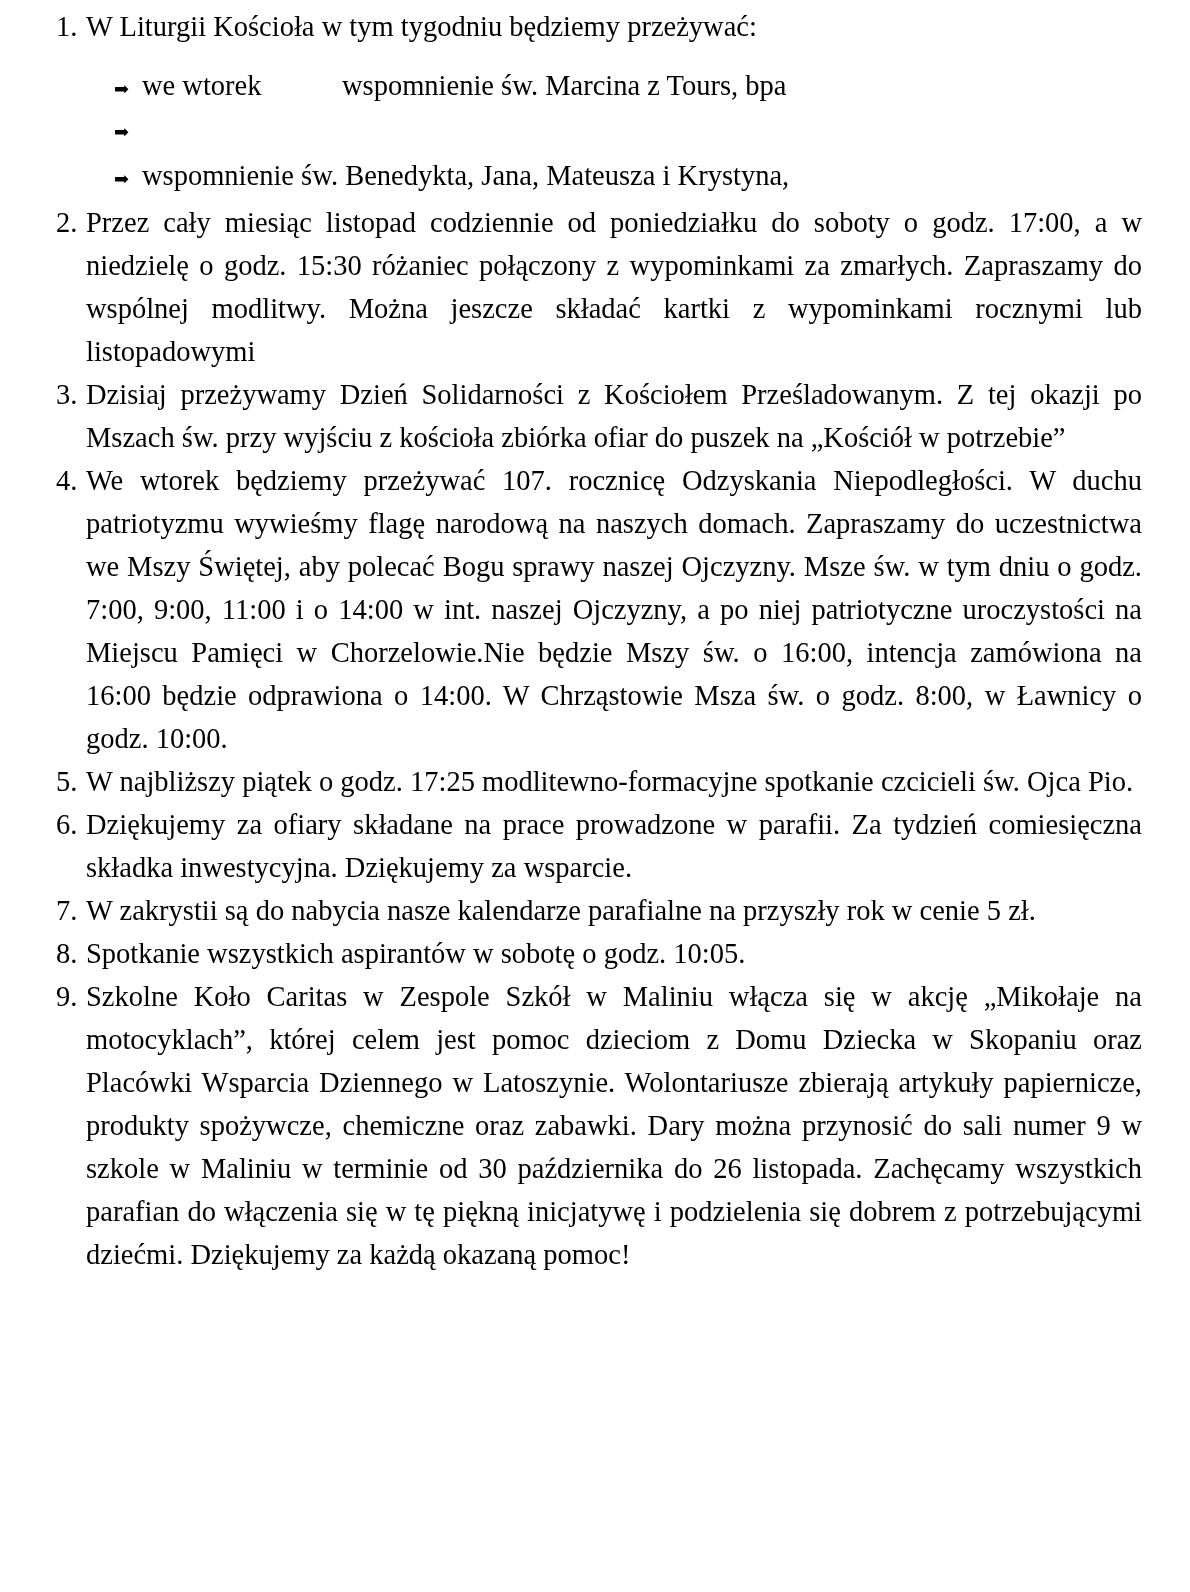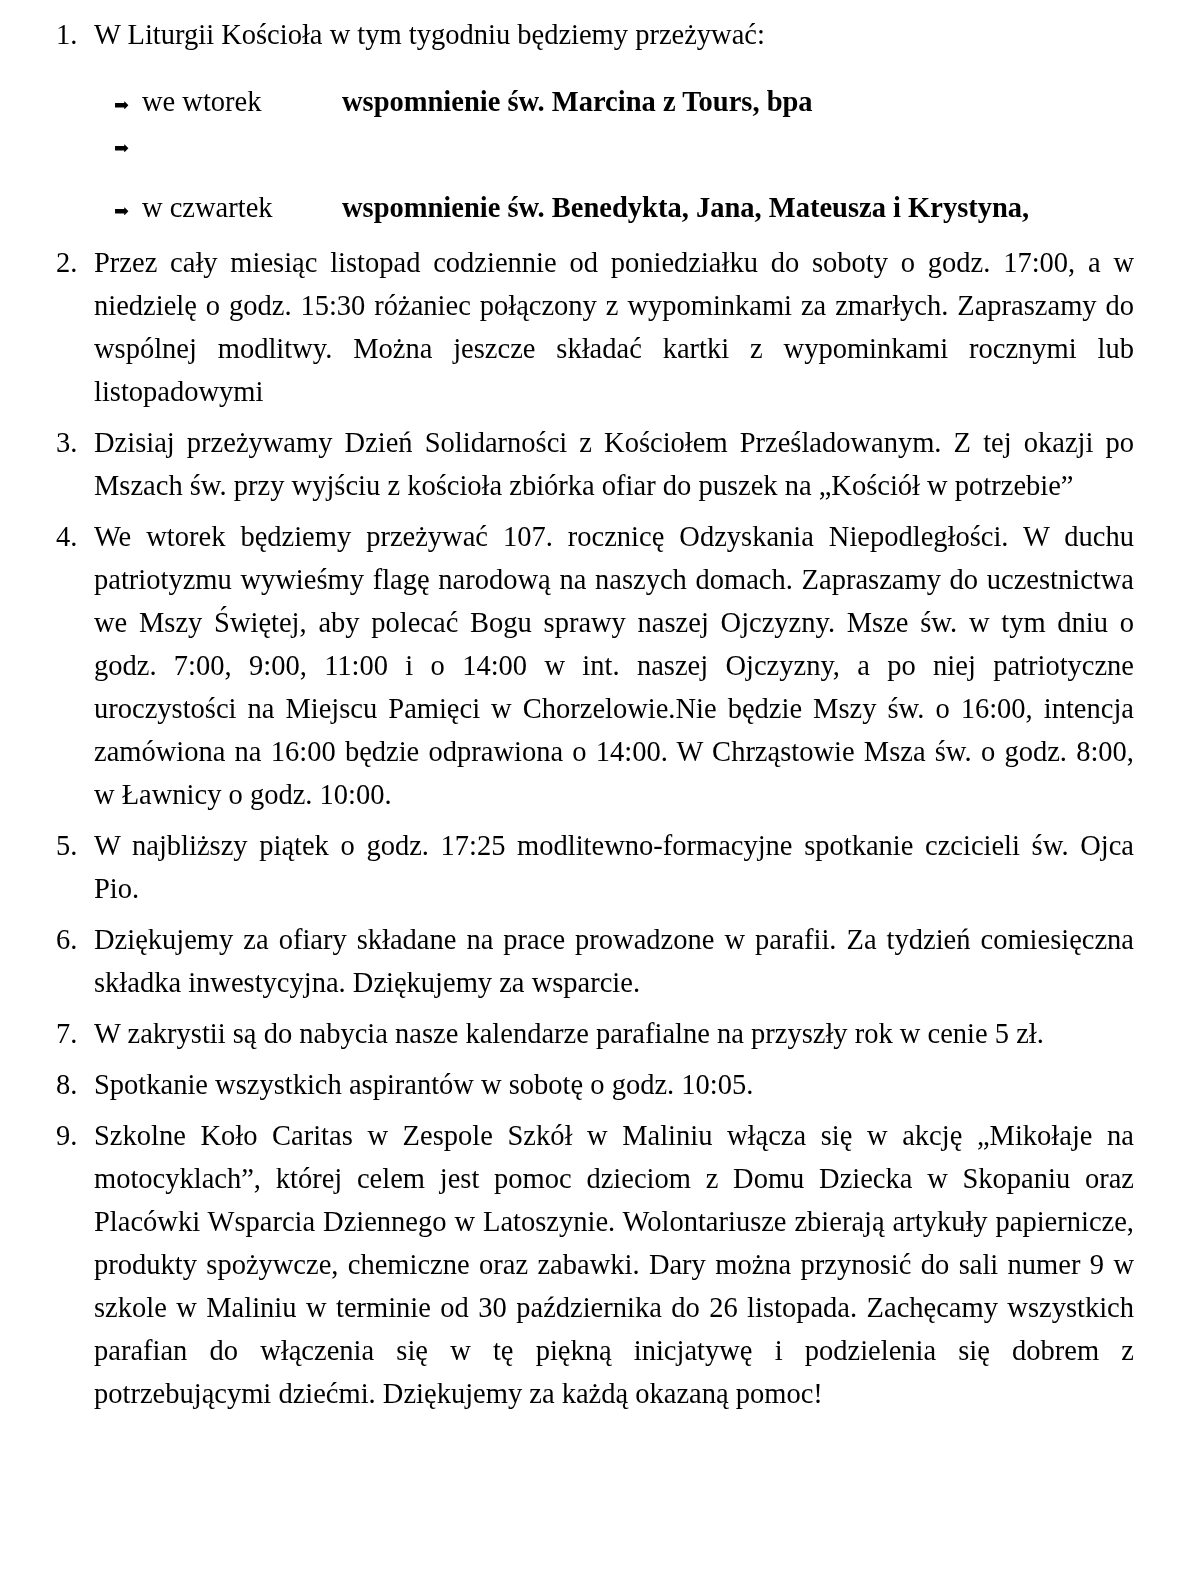--- a/index.html
+++ b/index.html
@@ -31,21 +31,21 @@
       position: relative;
       padding-left: 30px;
       text-align: justify;
     }
     .item .num {
       position: absolute;
       left: 0;
       top: 0;
     }
     .item p {
-      margin: 8px;
+      margin: 0;
       text-align: justify;
     }
     .sub {
       list-style: none;
       margin: 0;
       padding: 0;
     }
     .sub li {
       display: flex;
       align-items: baseline;
@@ -56,21 +56,20 @@
       font-size: 18px;
       display: inline-block;
     }
     .sub .day {
       width: 200px;
       display: inline-block;
       margin-top: 16px;
     }
     .sub .desc {
       display: inline-block;
-      font-weight: bold;
     }
   </style>
 </head>
 <body>
 
 <div class="page">
   <ol class="ann">
 
     <li class="item">
       <span class="num">1.</span>
@@ -79,21 +78,20 @@
         <li>
           <span class="arrow">➡</span>
           <span class="day">we wtorek</span>
           <span class="desc">wspomnienie św. Marcina z Tours, bpa</span>
         </li>
         <li>
           <span class="arrow">➡</span>
         </li>
         <li>
           <span class="arrow">➡</span>
-          <span class="day">w czwartek</span>
           <span class="desc">wspomnienie św. Benedykta, Jana, Mateusza i Krystyna,</span>
         </li>
       </ul>
     </li>
 
     <li class="item">
       <span class="num">2.</span>
       <p>Przez cały miesiąc listopad codziennie od poniedziałku do soboty o godz. 17:00, a w niedzielę o godz. 15:30 różaniec połączony z wypominkami za zmarłych. Zapraszamy do wspólnej modlitwy. Można jeszcze składać kartki z wypominkami rocznymi lub listopadowymi</p>
     </li>
 

